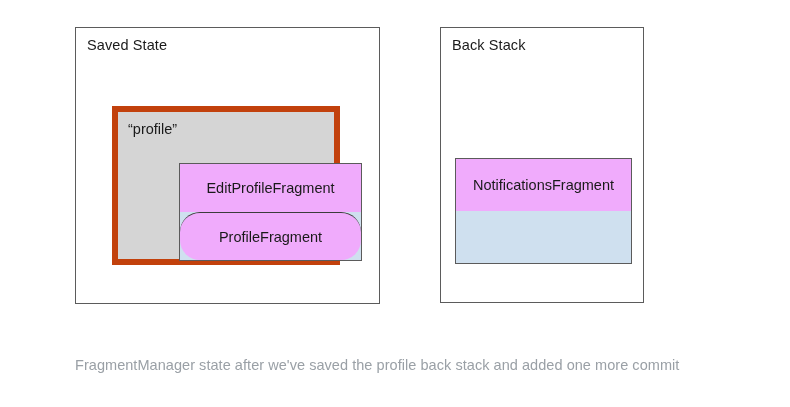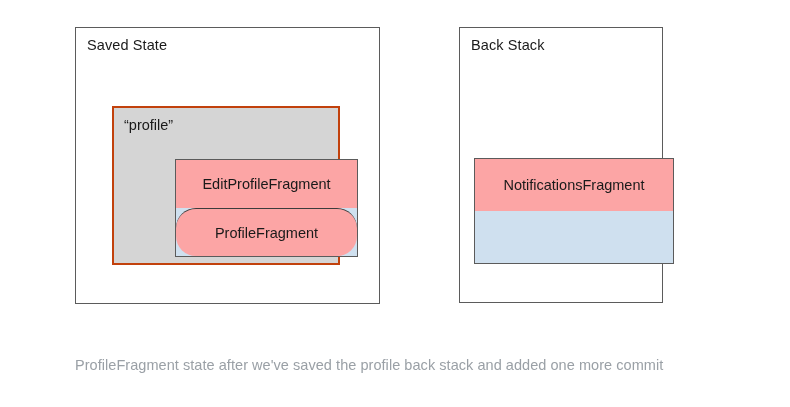--- a/index.html
+++ b/index.html
@@ -34,37 +34,36 @@
     left: 75px;
     top: 27px;
     width: 305px;
     height: 277px;
   }
   .panel-back-stack {
     left: 440px;
     top: 27px;
     width: 204px;
     height: 276px;
-    margin-left: 19px;
   }
   .panel-title {
     position: absolute;
     left: 11px;
     top: 9px;
     font-size: 14.5px;
     color: #1a1a1a;
     white-space: nowrap;
     letter-spacing: 0.1px;
   }
 
   
   .group-box {
     position: absolute;
     background: #d5d5d5;
-    border: 2px solid #c2410c;
+    border: 6px solid #c2410c;
     box-sizing: border-box;
   }
   .group-profile {
     left: 36px;
     top: 78px;
     width: 228px;
     height: 159px;
   }
   .group-title {
     position: absolute;
@@ -84,26 +83,26 @@
   }
   .stack-profile {
     left: 61px;
     top: 51px;
     width: 183px;
     height: 98px;
   }
   .stack-backstack {
     left: 14px;
     top: 130px;
-    width: 200px;
+    width: 177px;
     height: 106px;
   }
   .frag {
     box-sizing: border-box;
-    background: #fca5a5;
+    background: #f0abfc;
     display: flex;
     align-items: center;
     justify-content: center;
     font-size: 14.5px;
     color: #1a1a1a;
     white-space: nowrap;
     height: 50%;
   }
   .frag + .frag {
     border-top: 1px solid #3c3c3c;
@@ -140,15 +139,15 @@
   </div>
 
   <div class="panel panel-back-stack">
     <div class="panel-title">Back Stack</div>
 
     <div class="stack stack-backstack">
       <div class="frag">NotificationsFragment</div>
     </div>
   </div>
 
-  <div class="caption">ProfileFragment state after we've saved the profile back stack and added one more commit</div>
+  <div class="caption">FragmentManager state after we've saved the profile back stack and added one more commit</div>
 
 </div>
 
 </body></html>

